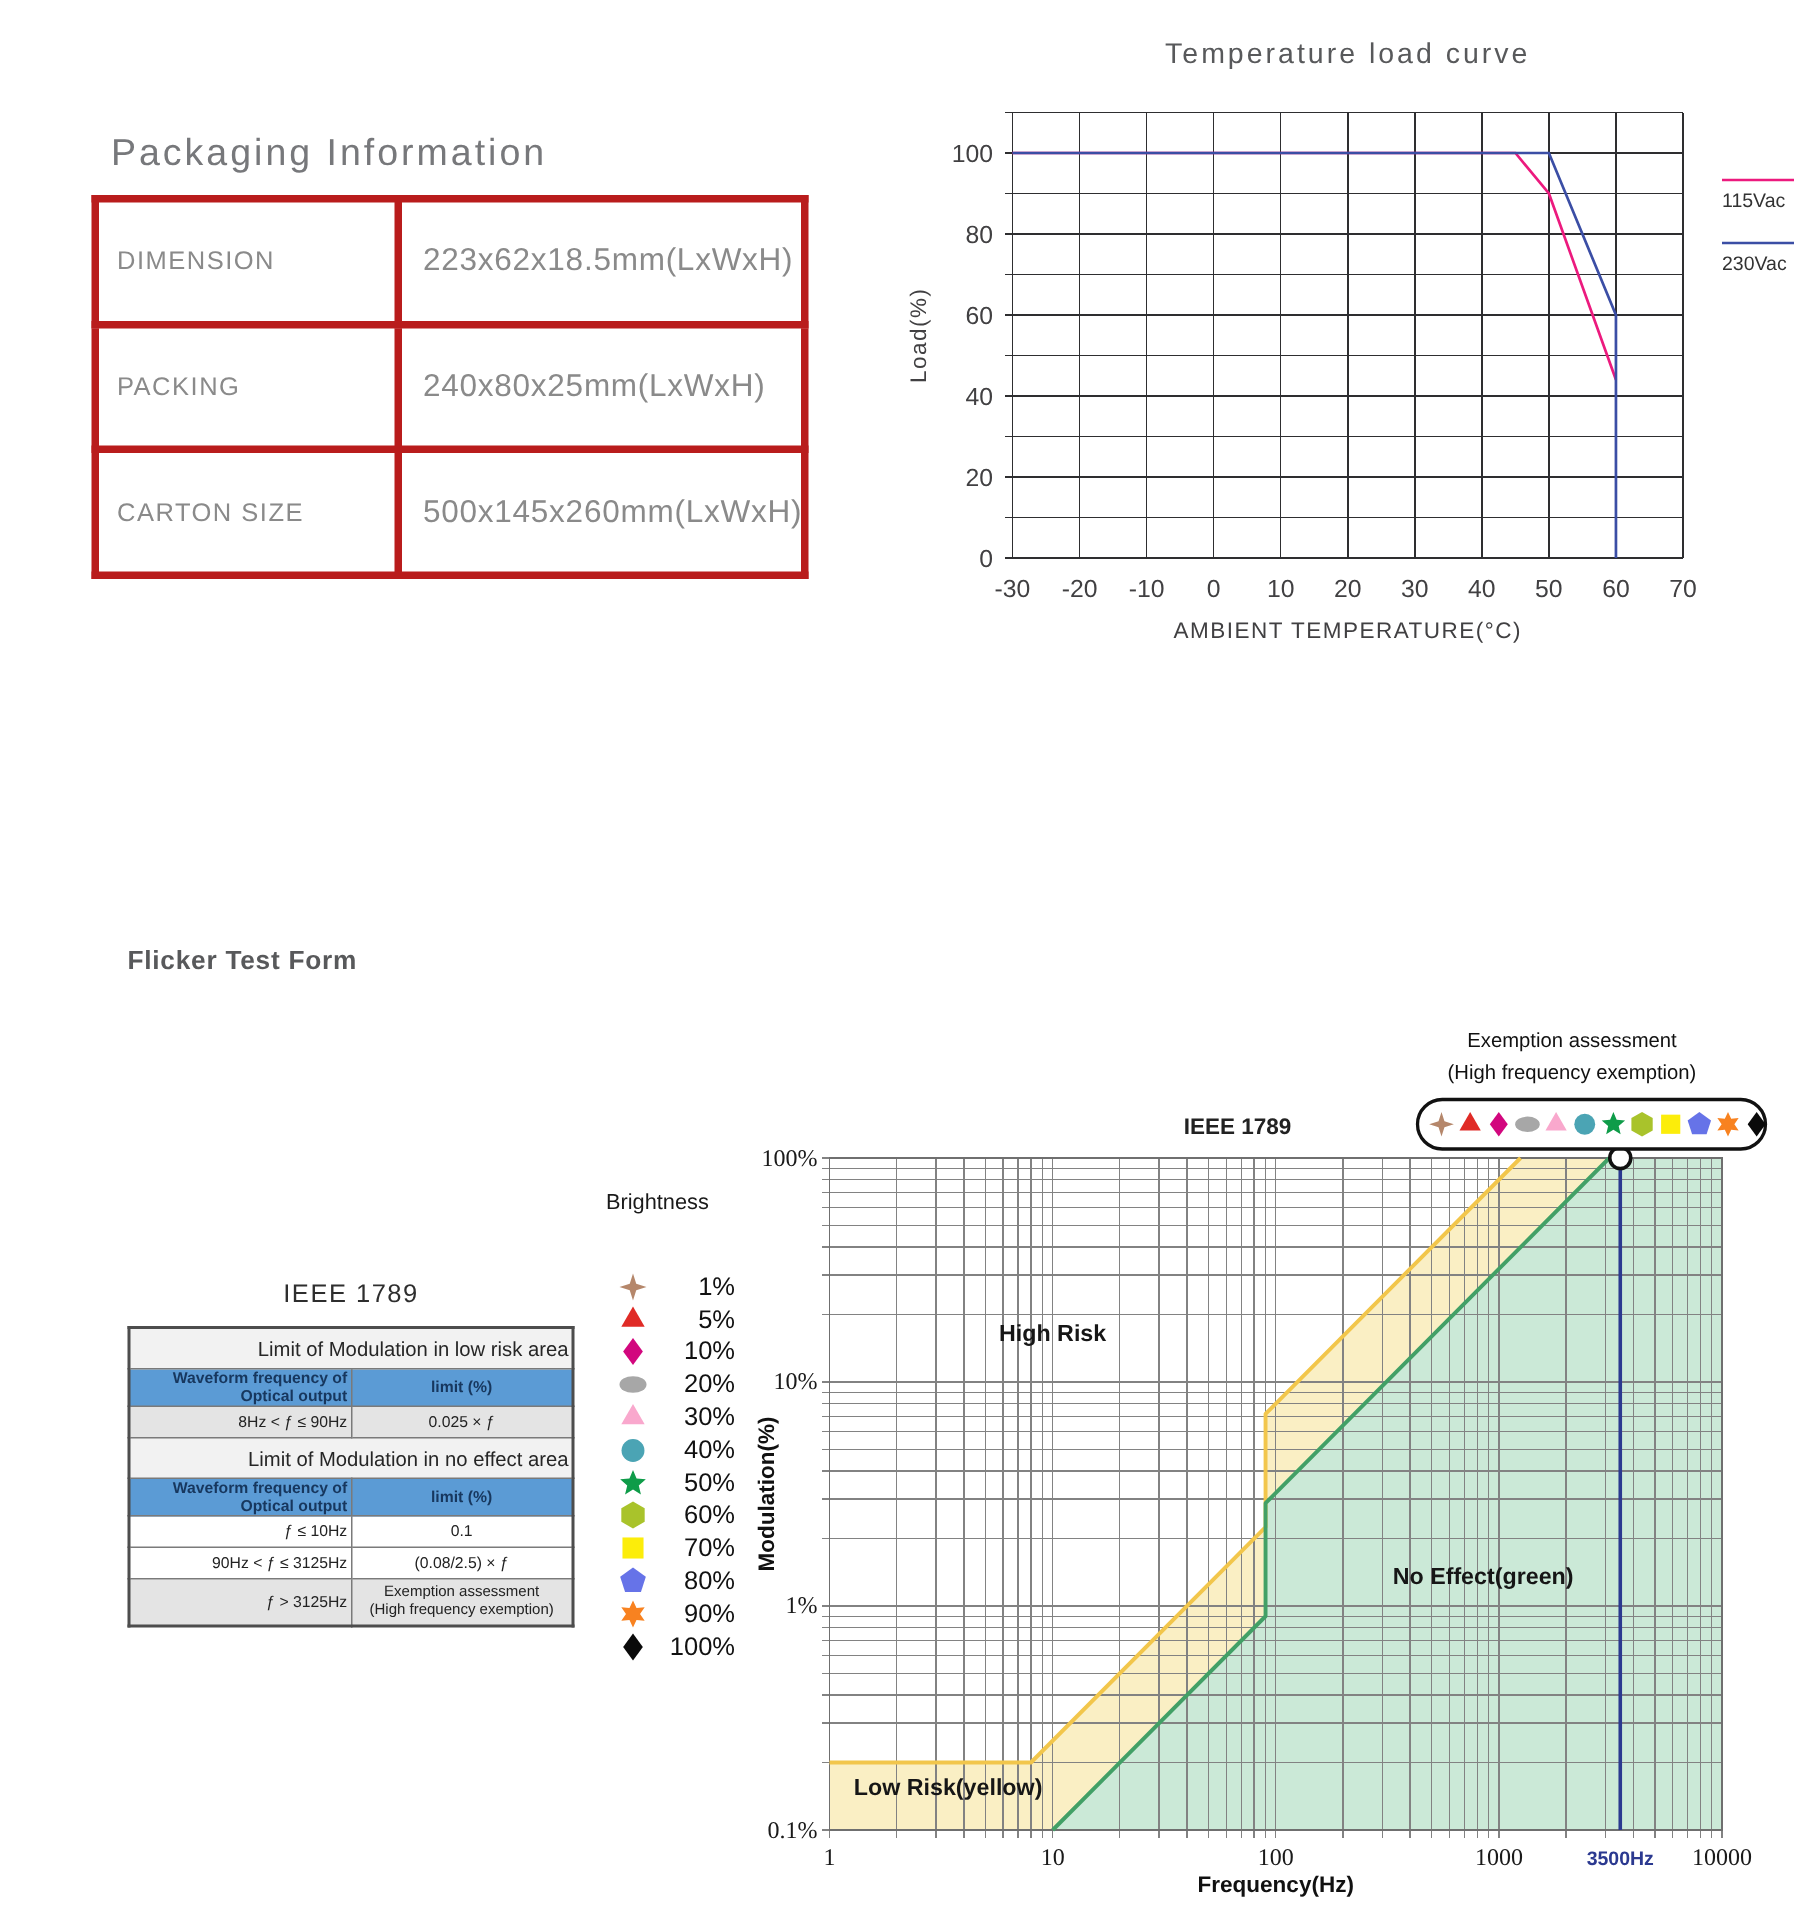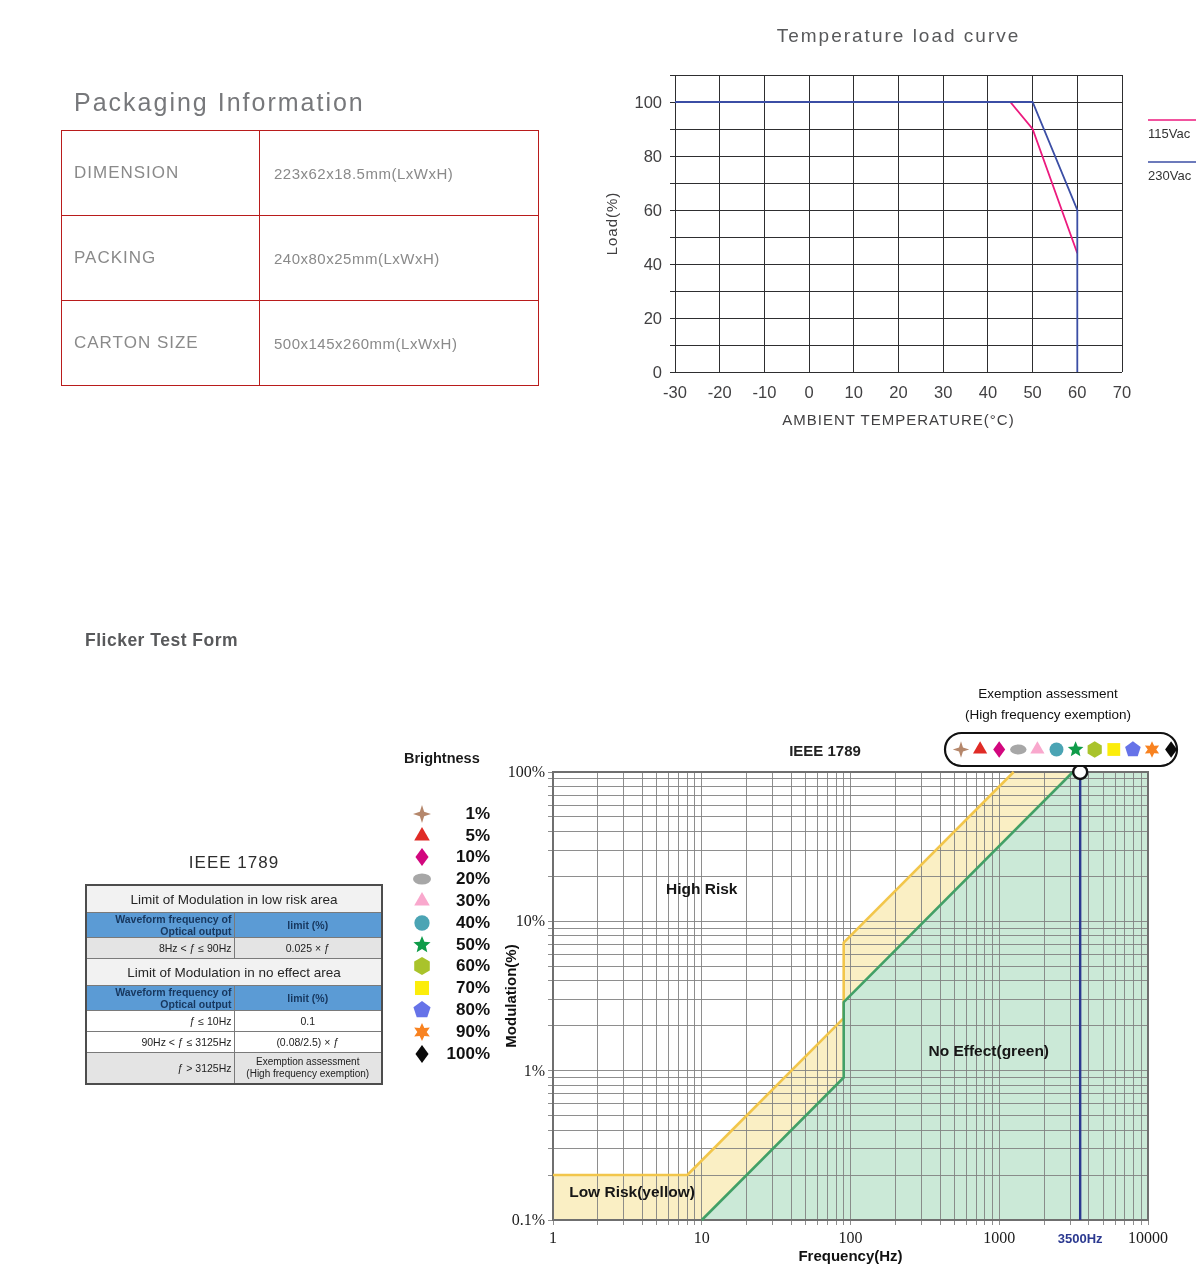--- a/index.html
+++ b/index.html
@@ -4,42 +4,42 @@
 <style>
   html,body{margin:0;padding:0;background:#fff;}
   body{font-family:"Liberation Sans",sans-serif;}
   #canvas{position:relative;width:1200px;height:1271px;background:#fff;overflow:hidden;}
 
   
   #packaging-title{position:absolute;left:74px;top:88px;font-size:25px;color:#77787b;
     letter-spacing:2px;font-weight:500;}
   #packaging-table{position:absolute;left:61px;top:130px;width:478px;height:256px;
     border-collapse:collapse;table-layout:fixed;}
-  #packaging-table td{border:1px solid #b91c1c;color:#8a8a8a;vertical-align:middle;}
+  #packaging-table td{border:5px solid #b91c1c;color:#8a8a8a;vertical-align:middle;}
   #packaging-table td.pk-label{width:184px;padding-left:12px;font-size:17px;letter-spacing:1px;}
-  #packaging-table td.pk-value{padding-left:14px;font-size:15px;letter-spacing:0.5px;}
+  #packaging-table td.pk-value{padding-left:14px;font-size:21px;letter-spacing:0.5px;}
 
   
   #flicker-heading{position:absolute;left:85px;top:630px;font-size:17.5px;font-weight:bold;color:#58595b;letter-spacing:0.5px;}
 
   
   #ieee-title{position:absolute;left:85px;top:853px;width:298px;text-align:center;
     font-size:17px;color:#2e2e2e;letter-spacing:1px;}
   #ieee-table{position:absolute;left:85px;top:884px;width:298px;border-collapse:collapse;
     table-layout:fixed;border:2px solid #4d4d4d;}
   #ieee-table td,#ieee-table th{border:1px solid #7a7a7a;text-align:center;vertical-align:middle;padding:0 2px;}
-  #ieee-table .it-section{font-size:13.5px;color:#262626;background:#f2f2f2;height:26px;font-weight:normal;}
+  #ieee-table .it-section{font-size:13.5px;color:#262626;background:#f2f2f2;height:26px;font-weight:normal;text-align:right;}
   #ieee-table .it-head{background:#5b9bd5;color:#17375e;font-size:10.5px;font-weight:bold;height:18px;}
   #ieee-table .it-cell{font-size:10.5px;color:#222;height:20px;}
   #ieee-table tr.alt .it-cell{background:#e4e4e4;}
   #ieee-table .it-col1{width:57%;text-align:right;}
   #ieee-table .two-line{line-height:1.25;}
 
   
-  #brightness-legend{position:absolute;left:398px;top:750px;width:112px;font-weight:bold;}
+  #brightness-legend{position:absolute;left:398px;top:794px;width:112px;}
   #brightness-title{font-size:14.5px;color:#1a1a1a;margin-left:6px;}
   #brightness-items{margin-top:37px;}
   .bl-item{display:flex;align-items:center;height:21.8px;padding-left:14px;}
   .bl-marker{width:20px;height:20px;flex:0 0 20px;}
   .bl-label{display:inline-block;width:52px;text-align:right;font-size:17px;color:#111;margin-left:6px;}
 
   svg text{font-family:"Liberation Sans",sans-serif;}
   .serif-tick{font-family:"Liberation Serif",serif;}
 </style>
 </head>

